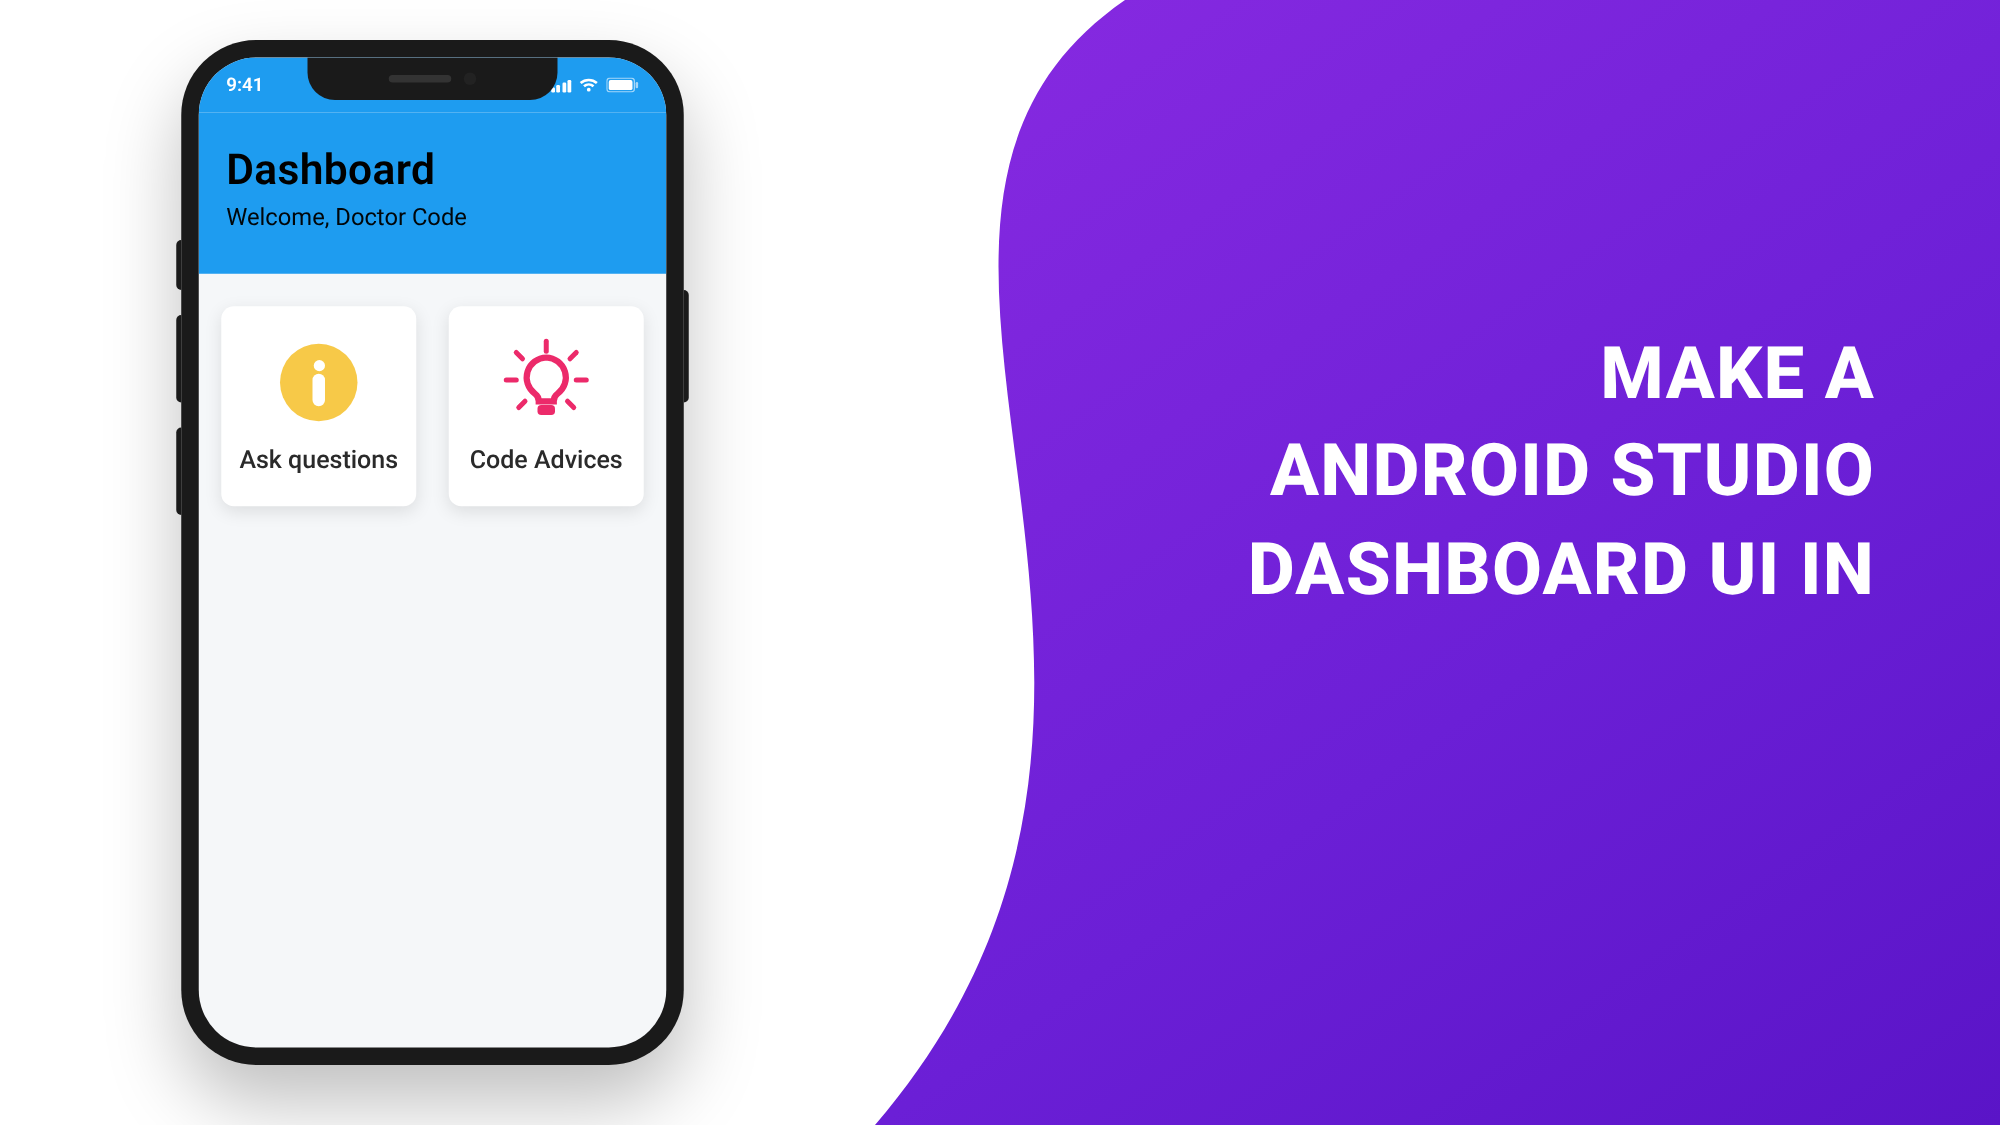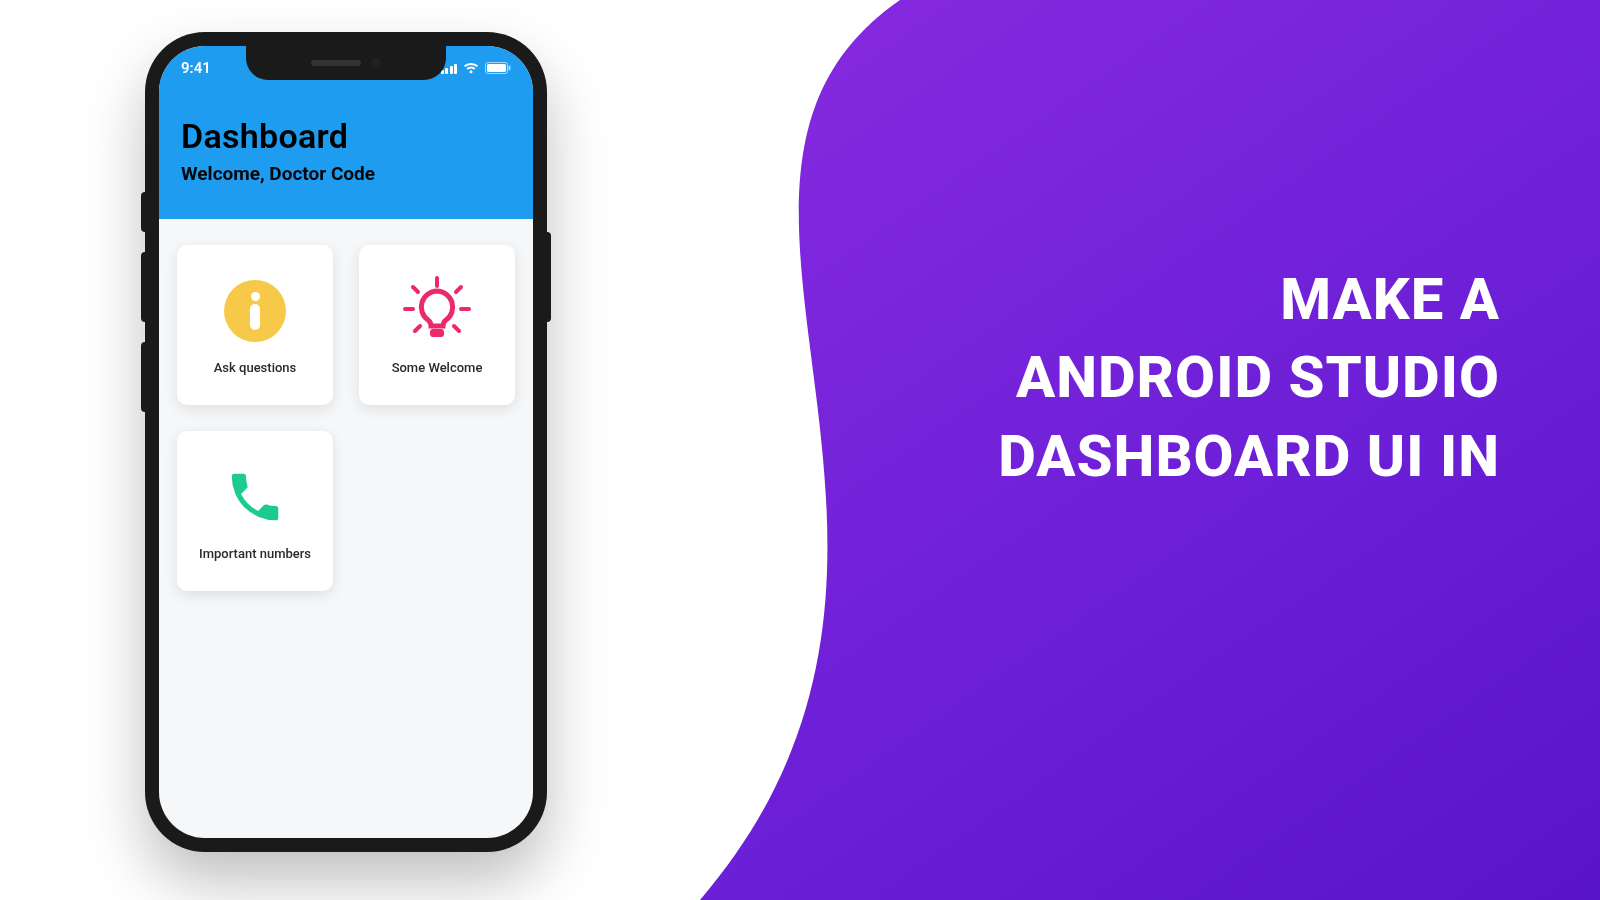--- a/index.html
+++ b/index.html
@@ -109,21 +109,21 @@
   .sig span:nth-child(3){height:8px} .sig span:nth-child(4){height:10px}
   .wifi-icon, .batt-icon { display: inline-flex; }
 
   
   .app-header {
     background: #1e9cf0;
     color: #000000;
     padding: 26px 22px 34px;
   }
   .app-header h1 { font-size: 34px; font-weight: 600; margin-bottom: 6px; letter-spacing: 0.3px; }
-  .app-header .sub { font-size: 19px; font-weight: 700; opacity: 0.96; }
+  .app-header .sub { font-size: 19px; font-weight: 400; opacity: 0.96; }
 
   
   .grid {
     padding: 26px 18px;
     display: grid;
     grid-template-columns: 1fr 1fr;
     gap: 26px;
   }
   .card {
     background: #fff;
@@ -131,21 +131,21 @@
     box-shadow: 0 4px 14px rgba(0,0,0,0.10);
     height: 160px;
     display: flex;
     flex-direction: column;
     align-items: center;
     justify-content: center;
     gap: 14px;
     cursor: pointer;
   }
   .card .icon-wrap { height: 70px; display:flex; align-items:center; justify-content:center; }
-  .card .label { font-size: 13px; color: #2a2a2a; font-weight: 500; text-align:center; }
+  .card .label { font-size: 20px; color: #2a2a2a; font-weight: 500; text-align:center; }
 
   
   .circle-info {
     width: 62px; height: 62px; border-radius: 50%;
     background: #f7c948;
     display:flex; align-items:center; justify-content:center;
   }
   .circle-info .dot { width: 9px; height: 9px; border-radius: 50%; background:#fff; position: relative; top:-14px; }
   .circle-info .stem { width: 10px; height: 26px; border-radius: 5px; background:#fff; position:absolute; margin-top:12px; }
   .circle-info { position: relative; }
@@ -222,27 +222,19 @@
               <line x1="60" y1="12" x2="55" y2="17"></line>
               <line x1="4" y1="34" x2="12" y2="34"></line>
               <line x1="68" y1="34" x2="60" y2="34"></line>
               <line x1="14" y1="56" x2="19" y2="51"></line>
               <line x1="58" y1="56" x2="53" y2="51"></line>
             </g>
             <path fill="none" stroke="#ec2a6a" stroke-width="5" d="M36 16a16 16 0 00-9 29c2 1.4 3 3 3 6h12c0-3 1-4.6 3-6a16 16 0 00-9-29z"></path>
             <rect x="29" y="54" width="14" height="8" rx="3" fill="#ec2a6a"></rect>
           </svg>
         </div>
-        <div class="label">Some Welcome</div>
+        <div class="label">Code Advices</div>
       </div>
 
-      <div class="card">
-        <div class="icon-wrap">
-          <svg width="62" height="62" viewBox="0 0 24 24">
-            <path fill="#1ecb8f" d="M6.6 10.8a15 15 0 006.6 6.6l2.2-2.2a1 1 0 011-.25 11.4 11.4 0 003.6.58 1 1 0 011 1V20a1 1 0 01-1 1A17 17 0 013 4a1 1 0 011-1h3.5a1 1 0 011 1 11.4 11.4 0 00.58 3.6 1 1 0 01-.25 1z"></path>
-          </svg>
-        </div>
-        <div class="label">Important numbers</div>
-      </div>
 
     </div>
   </div>
 </div>
 
 </body></html>

